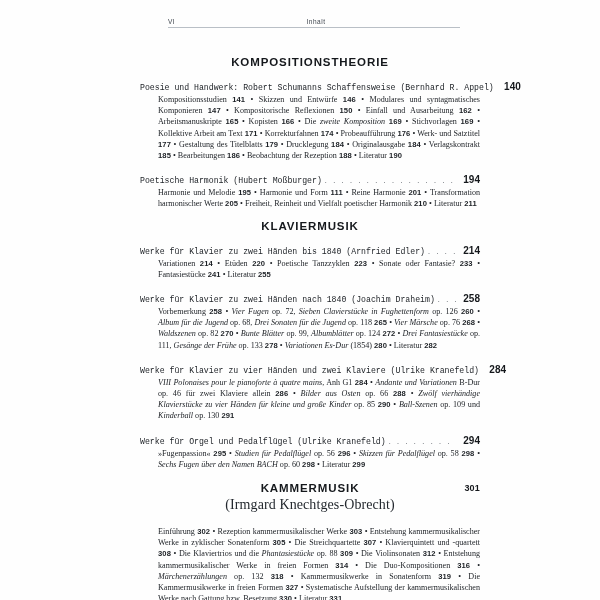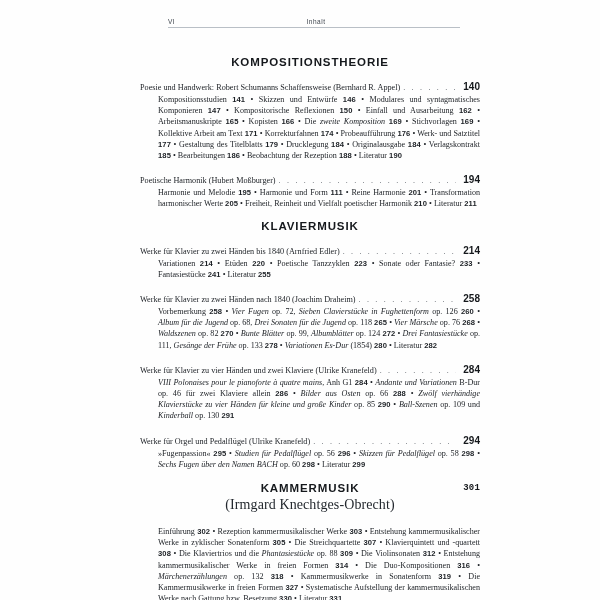--- a/index.html
+++ b/index.html
@@ -72,21 +72,21 @@
     margin: 10px 0 0 0;
     position: relative;
   }
   .part-title.with-num {
     margin-top: 12px;
   }
   .part-num {
     position: absolute;
     right: -0px;
     top: 1px;
-    font-family: Liberation Mono, monospace;
+    font-family: Liberation Sans, sans-serif;
     font-weight: bold;
     font-size: 9px;
     letter-spacing: 0.2px;
     color: #15181c;
   }
   .part-sub {
     text-align: center;
     font-family: "Liberation Serif", serif;
     font-size: 14px;
     color: #23282e;
@@ -100,20 +100,21 @@
     font-size: 8.2px;
     line-height: 11px;
     color: #1b1f24;
     display: flex;
     align-items: baseline;
     white-space: nowrap;
   }
   .entry-head .etitle {
     flex: 0 0 auto;
     padding-right: 3px;
+    font-family: Liberation Mono, monospace;
   }
   .entry-head .leader {
     flex: 1 1 auto;
     overflow: hidden;
     white-space: nowrap;
     letter-spacing: 2.2px;
     font-size: 8px;
     color: #4a5058;
     transform: translateY(-0.5px);
   }

